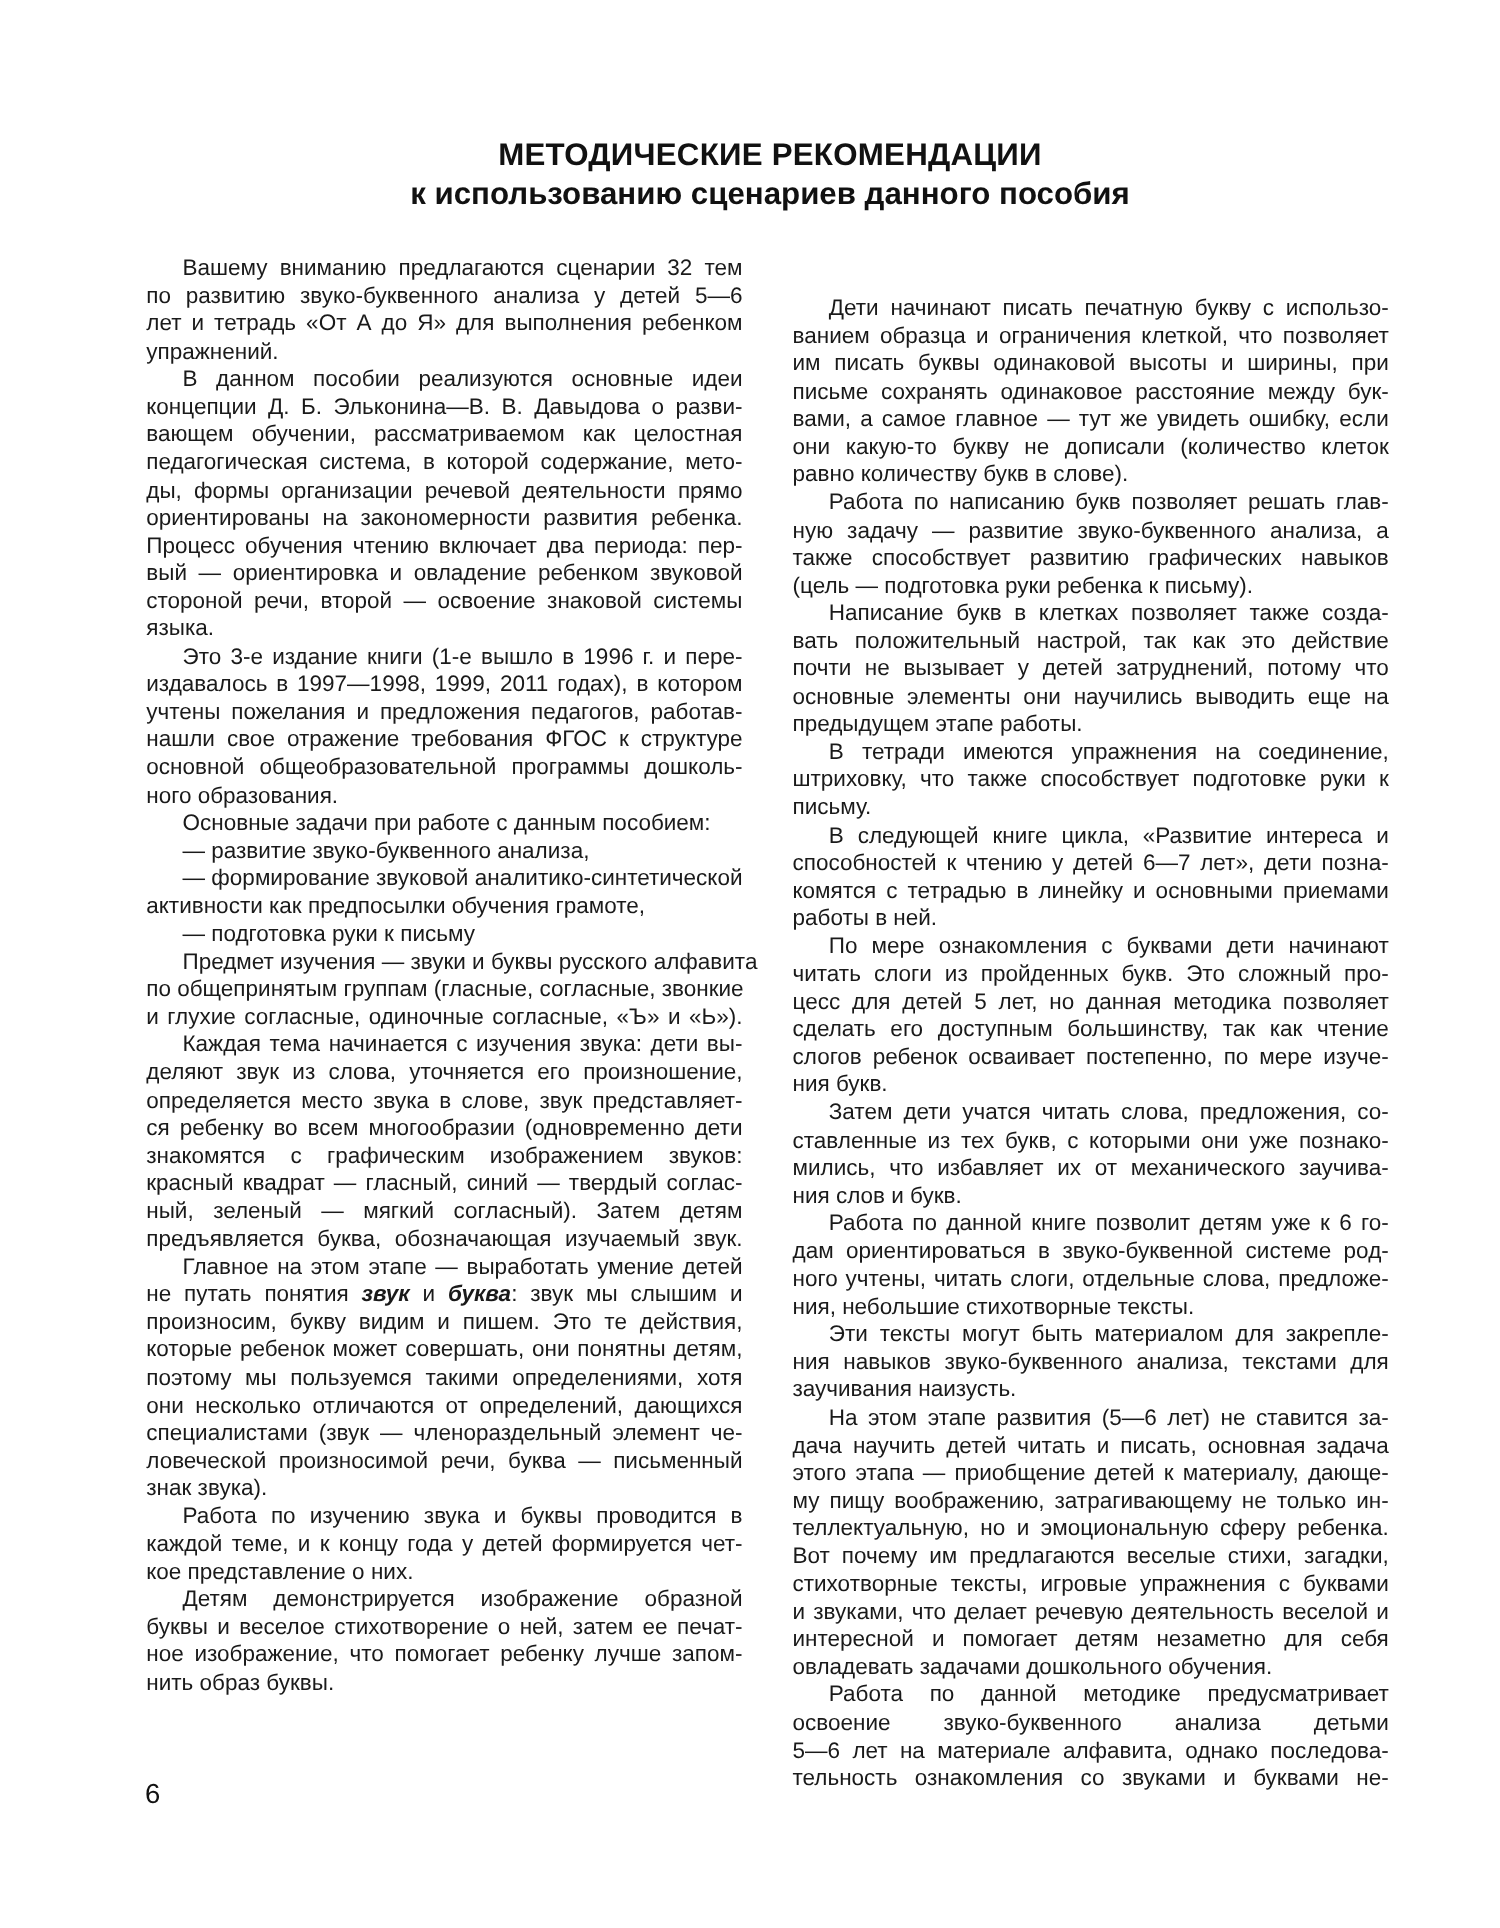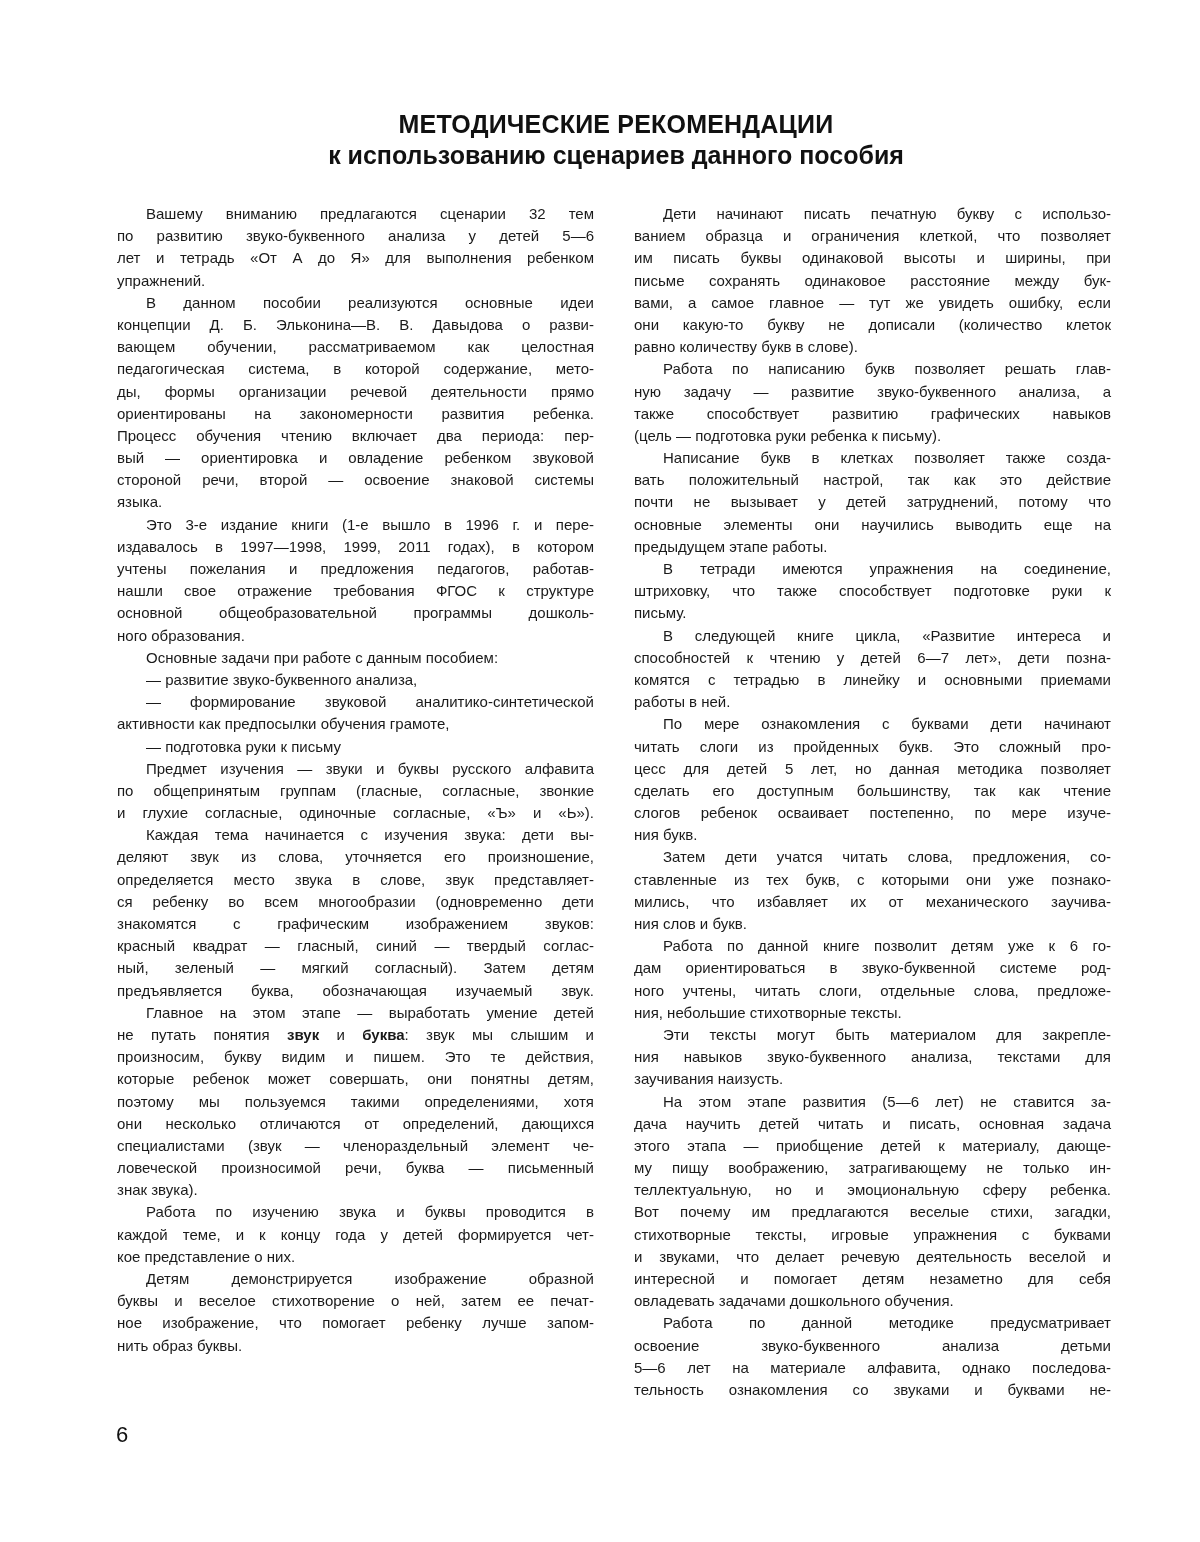--- a/index.html
+++ b/index.html
@@ -1,27 +1,27 @@
 <!DOCTYPE html>
 <html><head>
   <meta charset="utf-8">
   <style>
     html, body { margin: 0; padding: 0; background: #ffffff; }
     body { width: 1200px; height: 1542px; position: relative; overflow: hidden;
            font-family: "Liberation Sans", sans-serif; color: #1a1a1a; }
     .title-block { position: absolute; top: 108px; left: 0; width: 1232px; text-align: center; }
     .title-main { font-weight: bold; font-size: 25px; line-height: 32px; color: #111; letter-spacing: 0.2px; }
     .title-sub { font-weight: bold; font-size: 25px; line-height: 30px; color: #111; }
-    .col { position: absolute; top: 203px; width: 477px; font-size: 15px; line-height: 22.2px; }
+    .col { position: absolute; top: 203px; width: 477px; font-size: 18px; line-height: 22.2px; }
     .col-left { left: 117px; }
-    .col-right { left: 634px; }
+    .col-right { left: 634px; margin-top: 32px; }
     .ln { display: block; text-align: justify; text-align-last: justify; white-space: nowrap; height: 22.2px; overflow: visible; }
     .ln.last { text-align-last: left; }
     .ln.indent { padding-left: 29px; }
-    b.bold { font-weight: bold; }
+    b.bold { font-weight: bold; font-style: italic; }
     .page-number { position: absolute; left: 116px; top: 1422px; font-size: 22px; color: #111; }
   </style>
 </head>
 <body>
 
 <div class="title-block">
   <div class="title-main">МЕТОДИЧЕСКИЕ РЕКОМЕНДАЦИИ</div>
   <div class="title-sub">к использованию сценариев данного пособия</div>
 </div>
 

